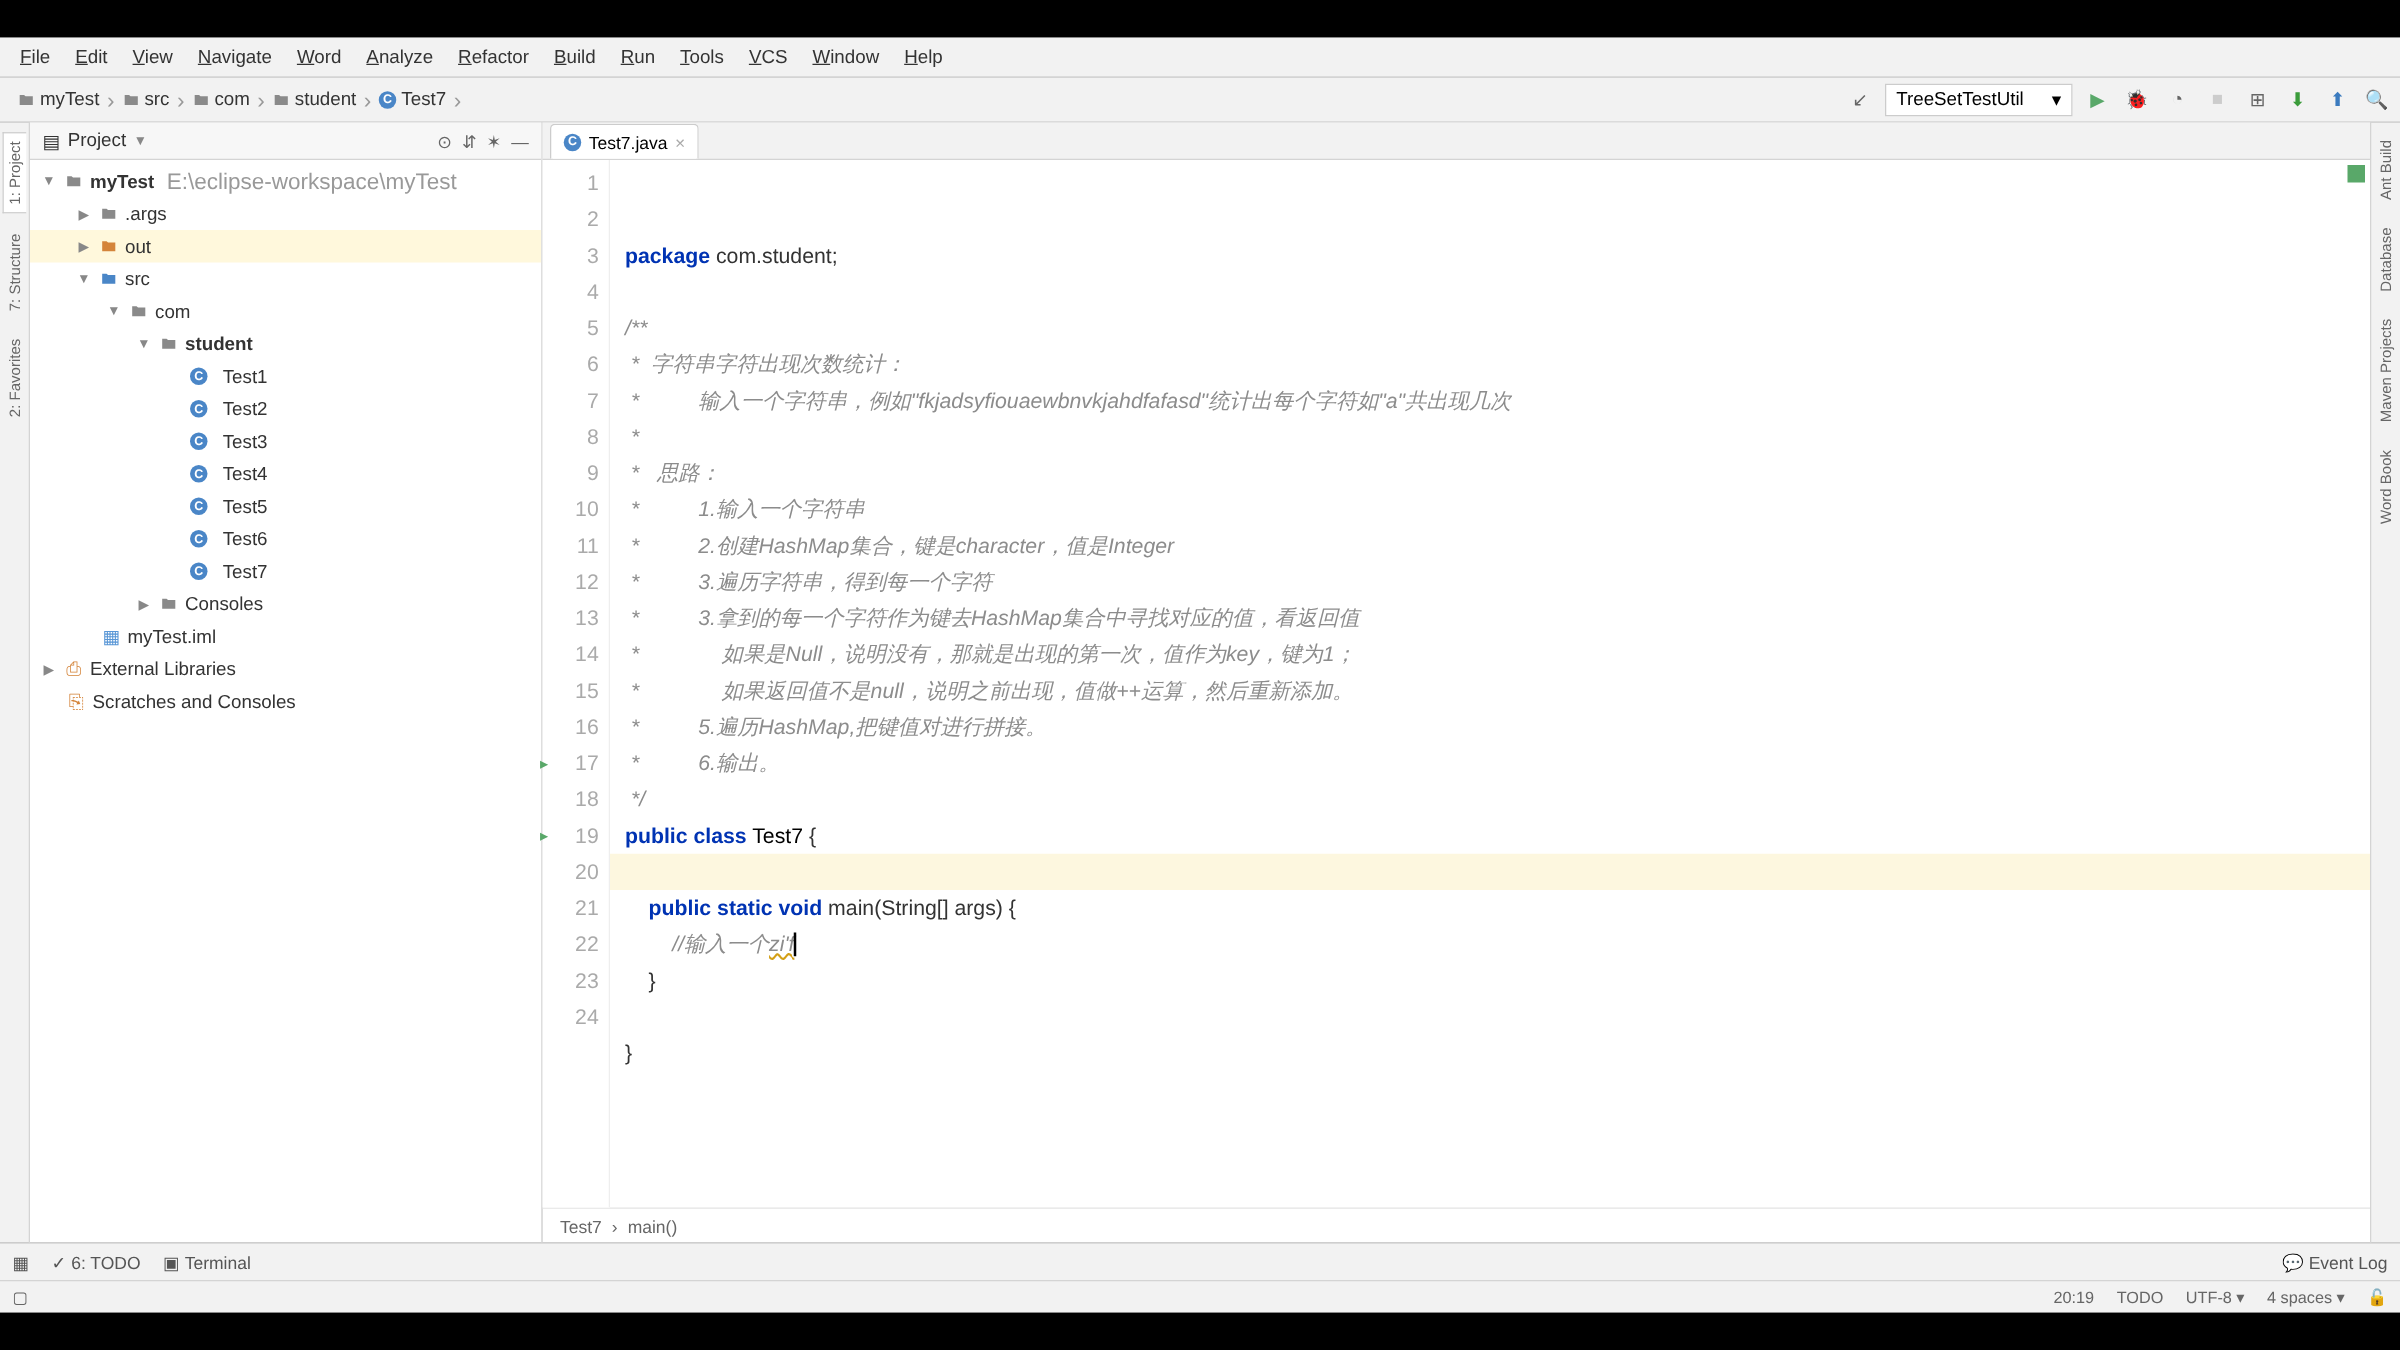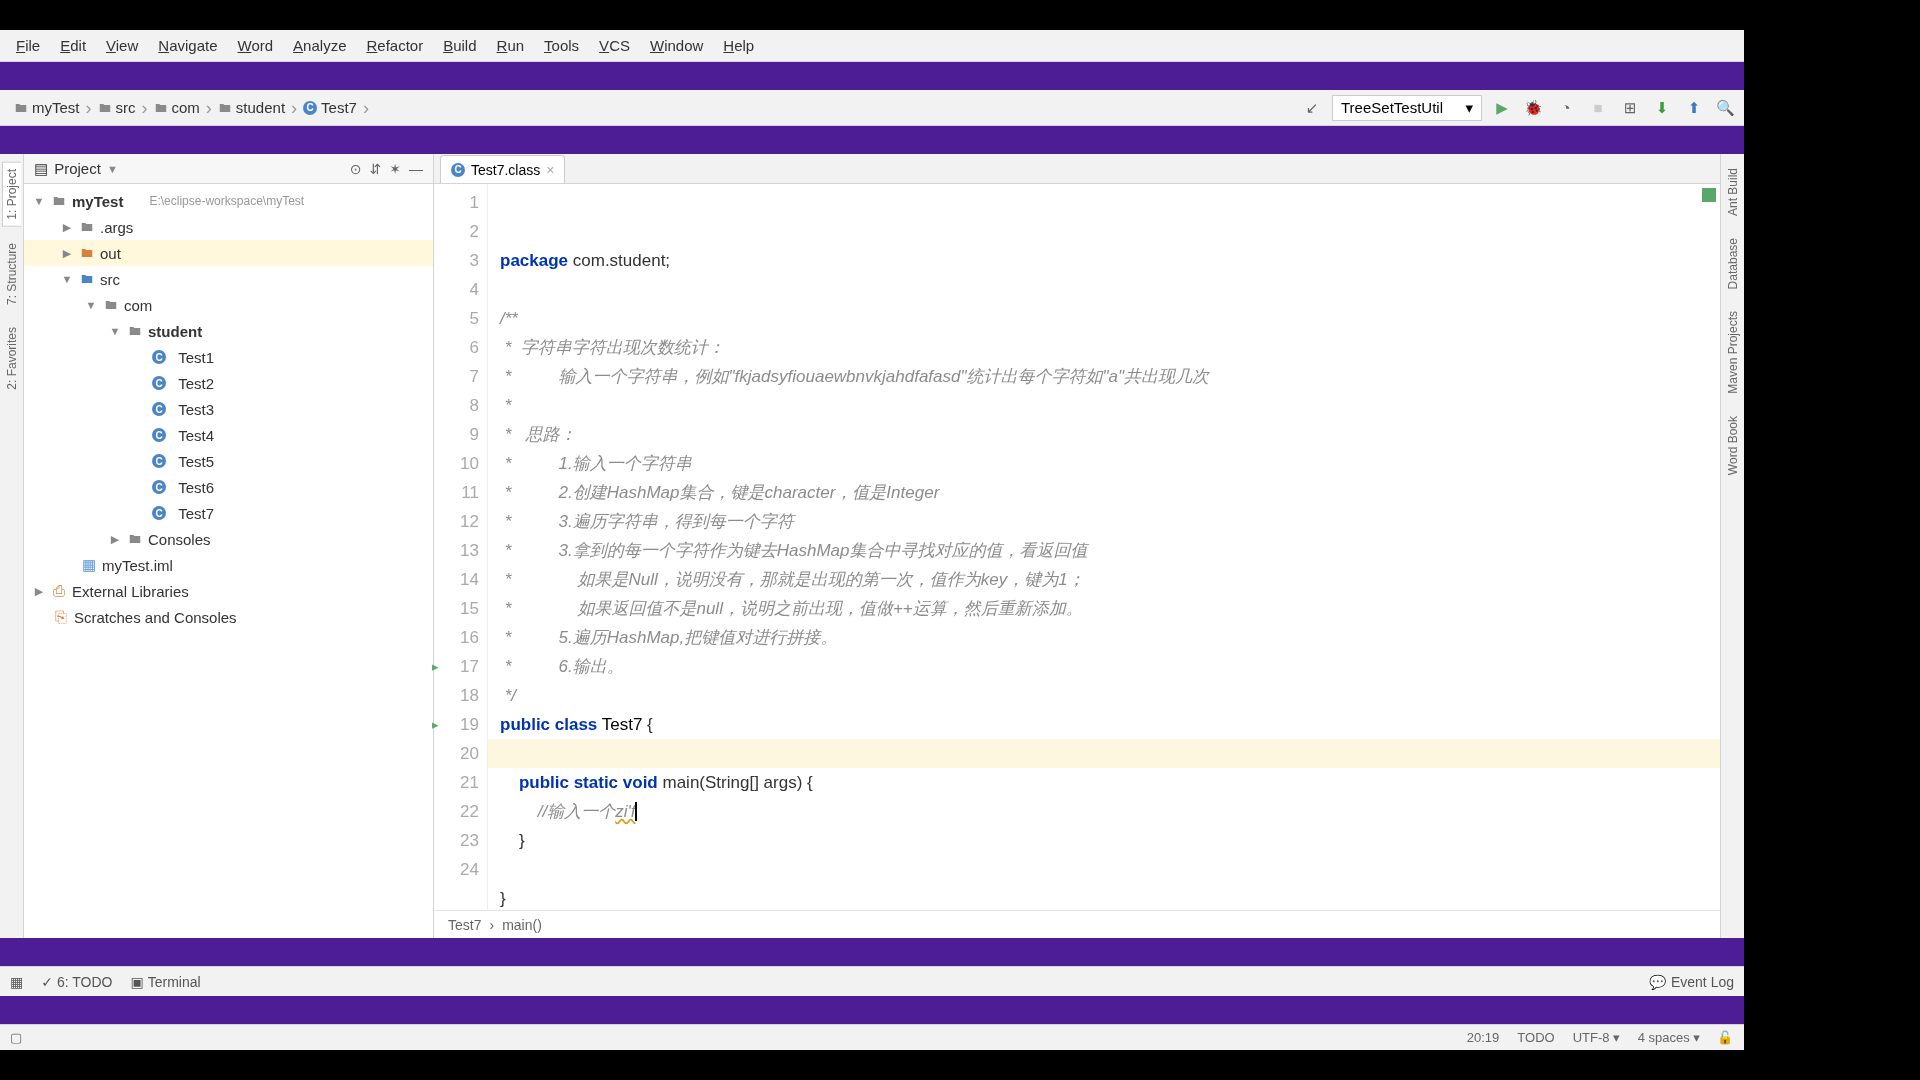--- a/index.html
+++ b/index.html
@@ -1,17 +1,17 @@
 <!DOCTYPE html>
 <html><head>
 <meta charset="utf-8">
 <style>
 * { margin:0; padding:0; box-sizing:border-box; font-family:"Segoe UI",Arial,sans-serif; }
 html,body { width:1920px; height:1080px; overflow:hidden; background:#000; }
-.app { position:absolute; top:30px; left:0; width:1744px; height:1020px; background:#4c1d95; display:flex; flex-direction:column; font-size:15px;gap:28px; }
+.app { position:absolute; top:30px; left:0; width:1920px; height:1020px; background:#404040; display:flex; flex-direction:column; font-size:15px; }
 
 
 .menubar { height:32px; background:#f2f2f2; border-bottom:1px solid #d4d4d4; display:flex; align-items:center; padding:0 6px; }
 .menubar span { padding:4px 10px; color:#333; cursor:default; }
 .menubar span:first-letter { text-decoration:underline; }
 
 
 .toolbar-row { height:36px; background:#f2f2f2; border-bottom:1px solid #d4d4d4; display:flex; align-items:center; justify-content:space-between; padding:0 6px; }
 .breadcrumbs { display:flex; align-items:center; gap:2px; }
 .crumb { display:flex; align-items:center; gap:4px; padding:2px 8px; color:#333; }
@@ -40,21 +40,21 @@
 .panel-title { display:flex; align-items:center; gap:6px; font-weight:500; color:#333; }
 .panel-actions { display:flex; gap:8px; color:#666; }
 .panel-actions span { cursor:default; font-size:14px; }
 
 .tree { flex:1; overflow:auto; padding:4px 0; font-size:15px; color:#333; }
 .tree-row { display:flex; align-items:center; height:26px; padding-left:8px; gap:4px; white-space:nowrap; }
 .tree-row.selected { background:#fff8dc; }
 .tree-arrow { width:14px; text-align:center; color:#888; font-size:11px; user-select:none; }
 .tree-ico { width:18px; height:18px; display:flex; align-items:center; justify-content:center; }
 .proj-name { font-weight:bold; }
-.proj-path { color:#999; font-weight:normal; margin-left:22px; font-size:12px; }
+.proj-path { color:#999; font-weight:normal; margin-left:6px; font-size:18px; }
 
 
 .editor-area { flex:1; display:flex; flex-direction:column; background:#fff; min-width:0; }
 .tabs { height:30px; background:#f2f2f2; border-bottom:1px solid #d4d4d4; display:flex; align-items:flex-end; padding-left:6px; }
 .tab { height:28px; background:#fff; border:1px solid #ccc; border-bottom:none; display:flex; align-items:center; gap:6px; padding:0 10px; font-size:14px; border-radius:4px 4px 0 0; }
 .tab .close { color:#aaa; font-size:14px; }
 
 .editor-body { flex:1; display:flex; min-height:0; position:relative; font-family:"Consolas","Courier New",monospace; font-size:17px; }
 .gutter { width:54px; background:#fff; border-right:1px solid #eee; text-align:right; color:#aaa; padding:4px 8px 4px 0; line-height:29px; user-select:none; }
 .gutter .ln { position:relative; }
@@ -268,21 +268,21 @@
             <span class="tree-ico" style="color:#d4843a">⎘</span>
             <span>Scratches and Consoles</span>
           </div>
       </div>
     </div>
 
     <div class="editor-area">
       <div class="tabs">
         <div class="tab">
           <span class="class-ico">C</span>
-          <span>Test7.class</span>
+          <span>Test7.java</span>
           <span class="close">×</span>
         </div>
       </div>
       <div class="editor-body">
         <div class="editor-marker"></div>
         <div class="gutter">
           <div class="ln">1</div>
             <div class="ln">2</div>
             <div class="ln">3</div>
             <div class="ln">4</div>

